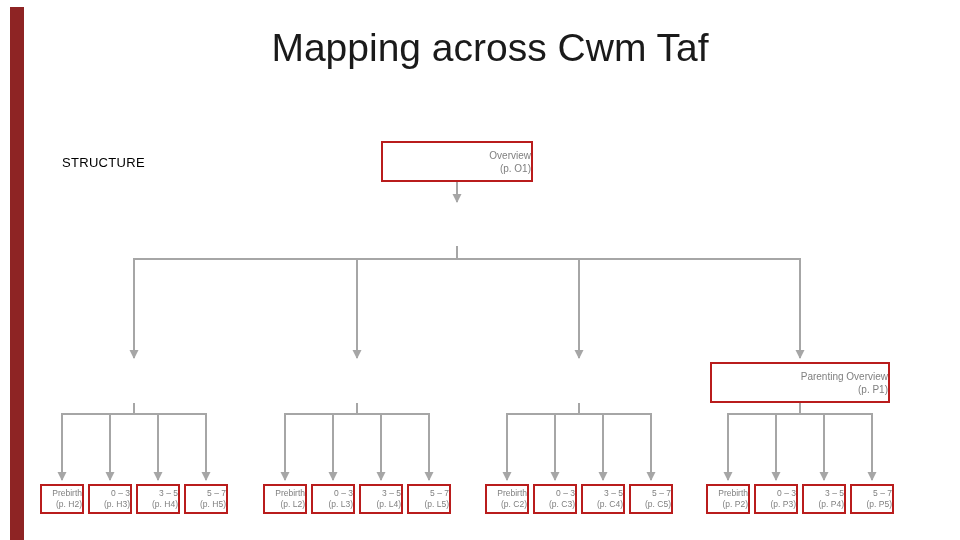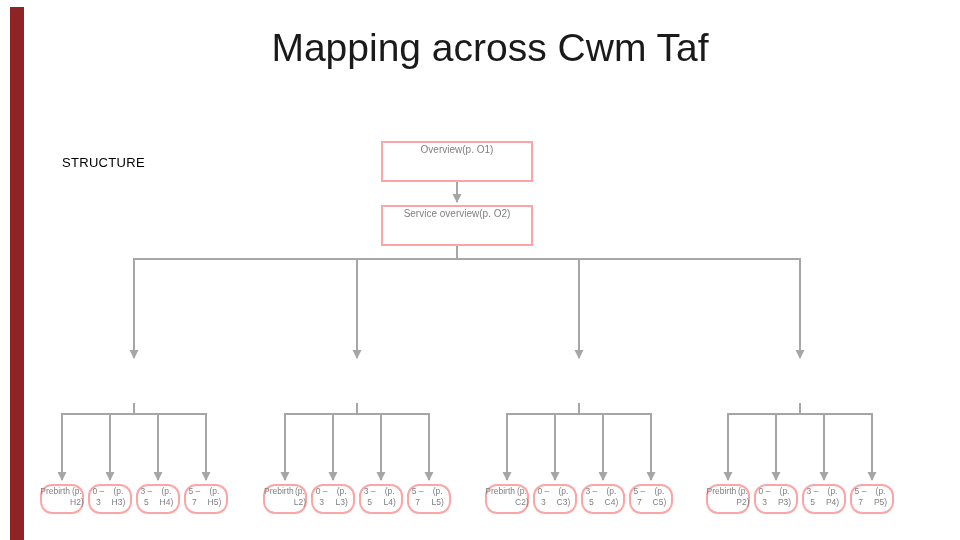--- a/index.html
+++ b/index.html
@@ -16,26 +16,26 @@
     text-align:center;font-size:39px;font-weight:300;color:#1a1a1a;
     font-family:"Liberation Sans",sans-serif;letter-spacing:0px;
   }
   .section-label{
     position:absolute;left:62px;top:155px;
     font-size:13px;color:#000000;letter-spacing:0.3px;
   }
   .connector-svg{position:absolute;left:0;top:0;pointer-events:none;}
   .node{
     position:absolute;box-sizing:border-box;background:#ffffff;
-    border:2px solid #fca5a5;color:#7f7f7f;
-    display:flex;align-items:flex-start;justify-content:center;
+    border:2px solid #b91c1c;color:#7f7f7f;
+    display:flex;flex-direction:column;align-items:flex-end;justify-content:center;
     text-align:center;line-height:1.3;
   }
   .node.lg{font-size:10px;}
-  .node.sm{font-size:8.5px;line-height:1.25;border-width:2px;border-radius:12px;}
+  .node.sm{font-size:8.5px;line-height:1.25;border-width:2px;}
   .node span{display:block;}
 </style>
 </head>
 <body>
 
 <div class="slide">
 
   <div class="accent-bar"></div>
 
   <h1 class="slide-title">Mapping across Cwm Taf</h1>
@@ -88,25 +88,25 @@
       <line x1="824" y1="413" x2="824" y2="480" marker-end="url(#arw)"></line>
       <line x1="872" y1="413" x2="872" y2="480" marker-end="url(#arw)"></line>
     </g>
   </svg>
 
   <div class="node lg" style="left:381px;top:141px;width:152px;height:41px">
     <span>Overview</span>
     <span>(p. O1)</span>
   </div>
 
-  <div class="node lg" style="left:381px;top:205px;width:152px;height:41px">
-    <span>Service overview</span>
-    <span>(p. O2)</span>
+
+  <div class="node lg" style="left:710px;top:362px;width:180px;height:41px">
+    <span>Parenting Overview</span>
+    <span>(p. P1)</span>
   </div>
-
 
   <div class="node sm" style="left:40px;top:484px;width:44px;height:30px">
     <span>Prebirth</span>
     <span>(p. H2)</span>
   </div>
   <div class="node sm" style="left:88px;top:484px;width:44px;height:30px">
     <span>0 – 3</span>
     <span>(p. H3)</span>
   </div>
   <div class="node sm" style="left:136px;top:484px;width:44px;height:30px">

